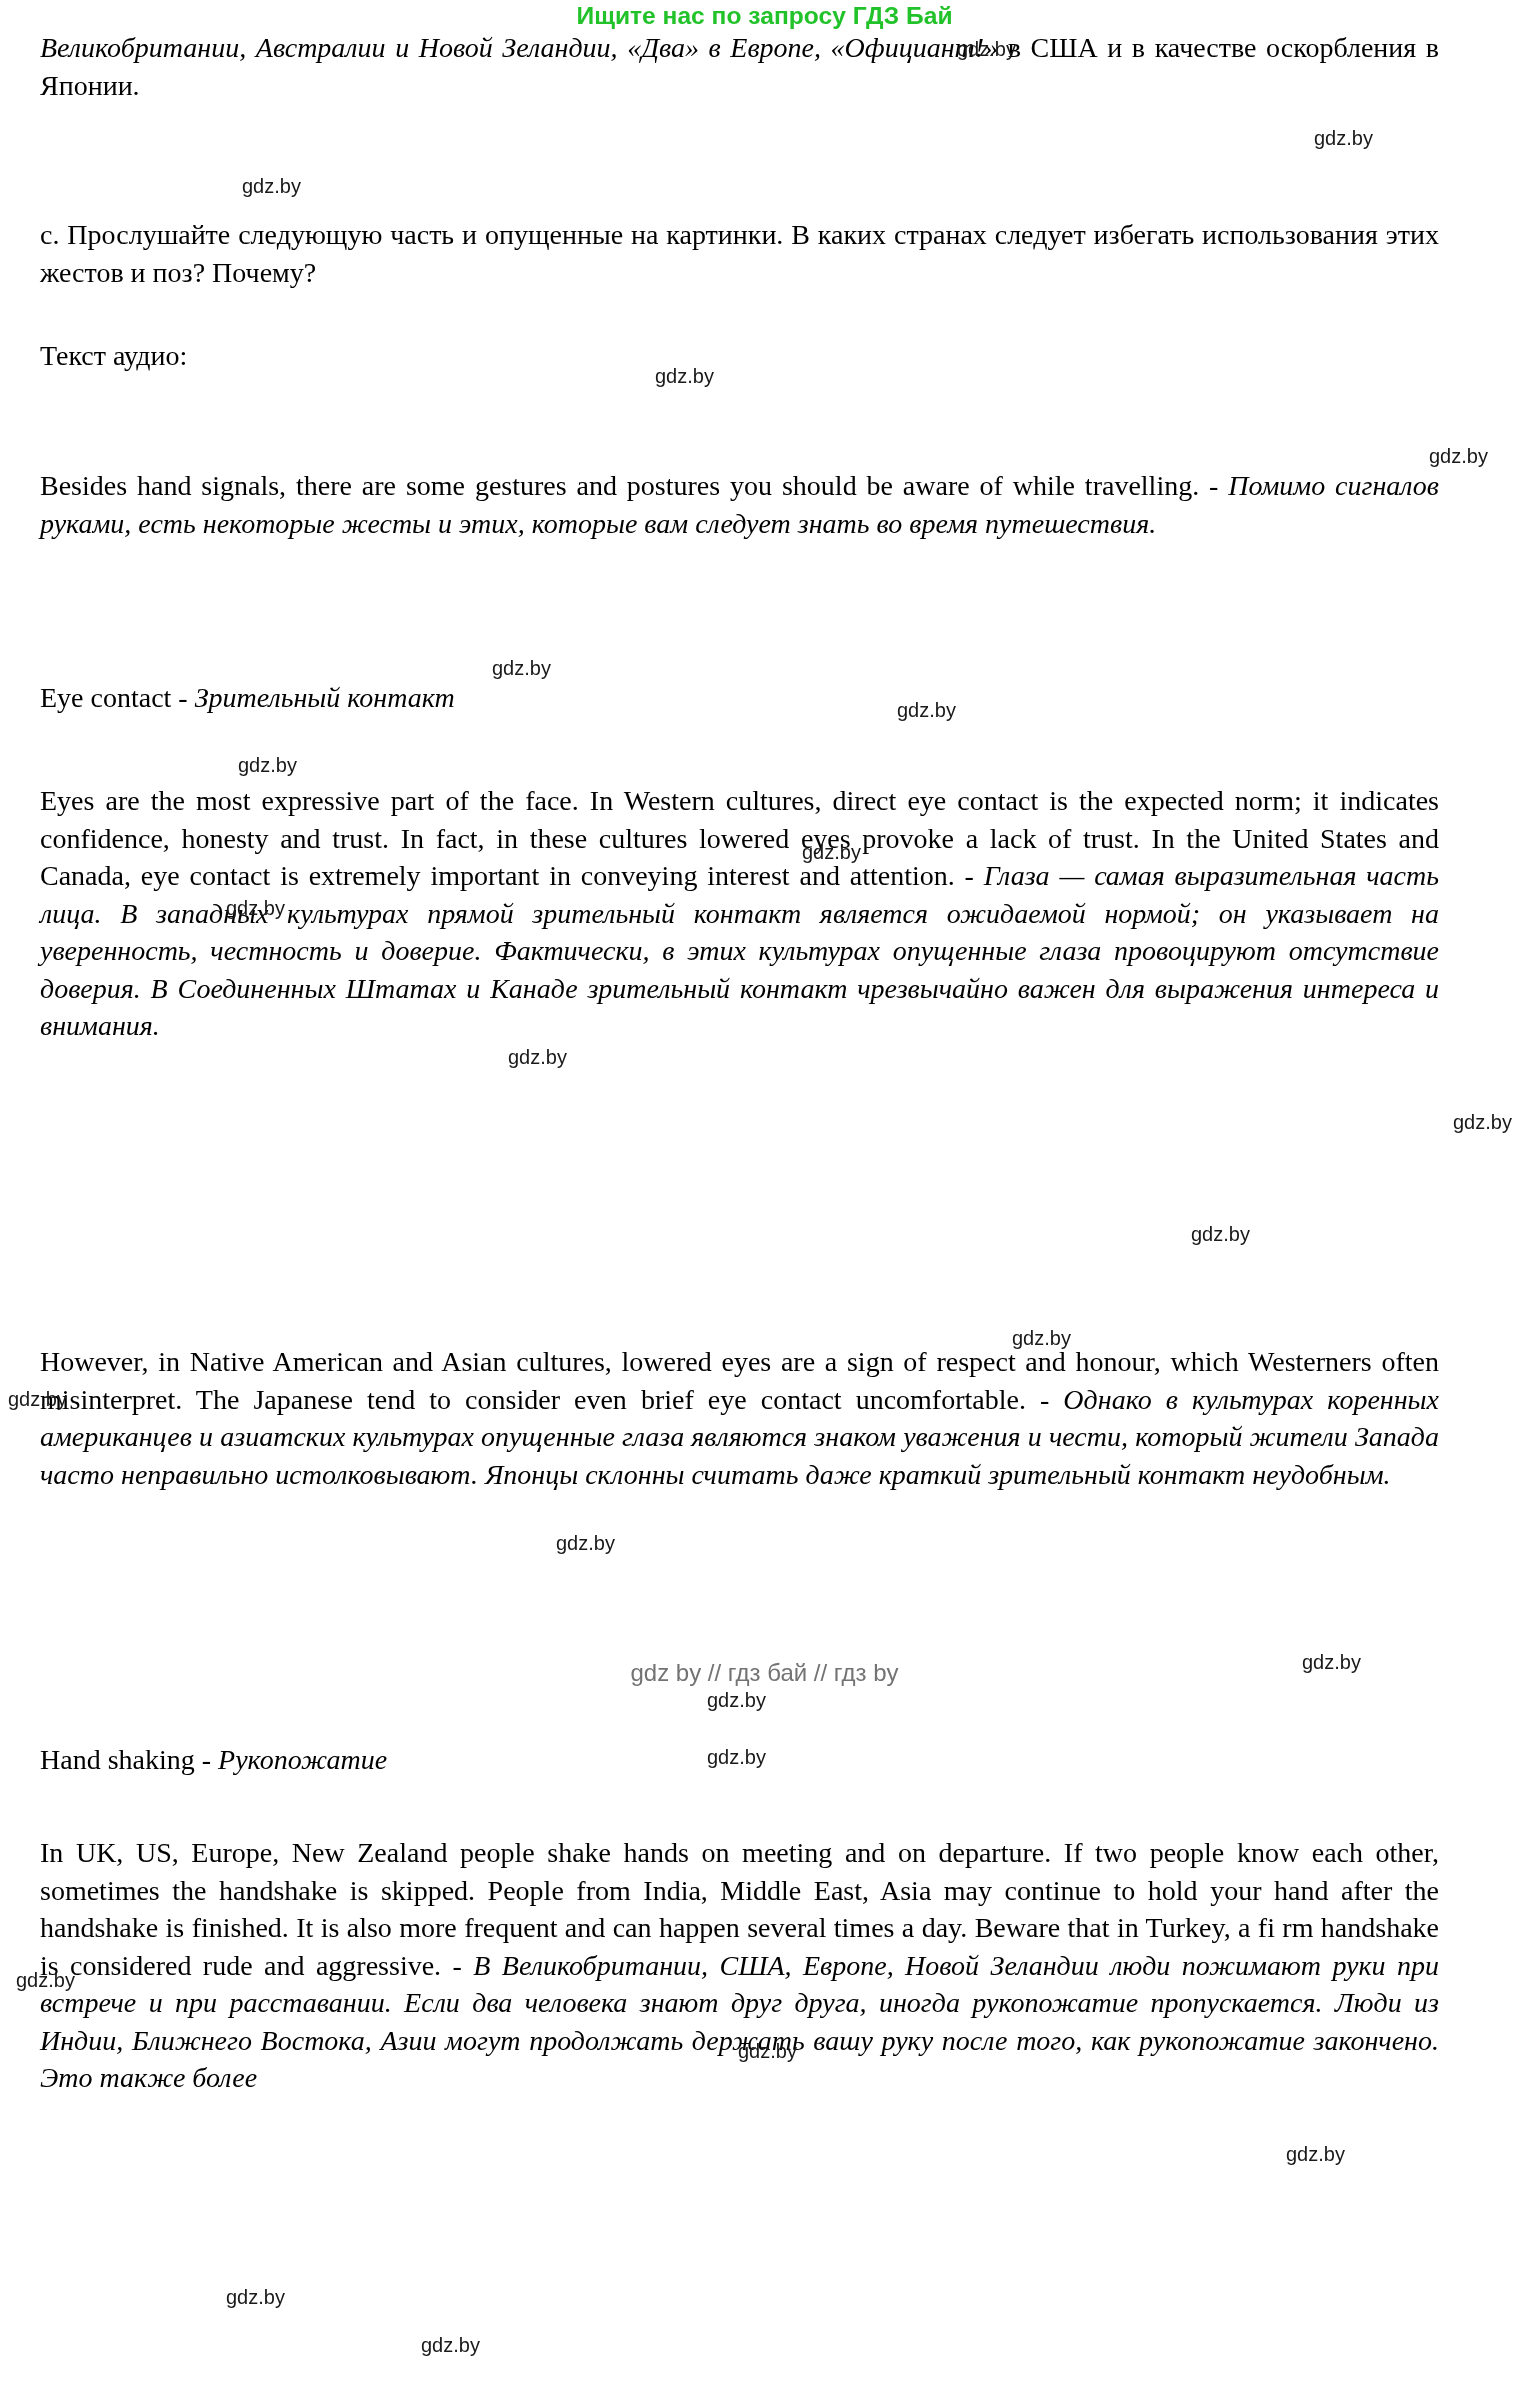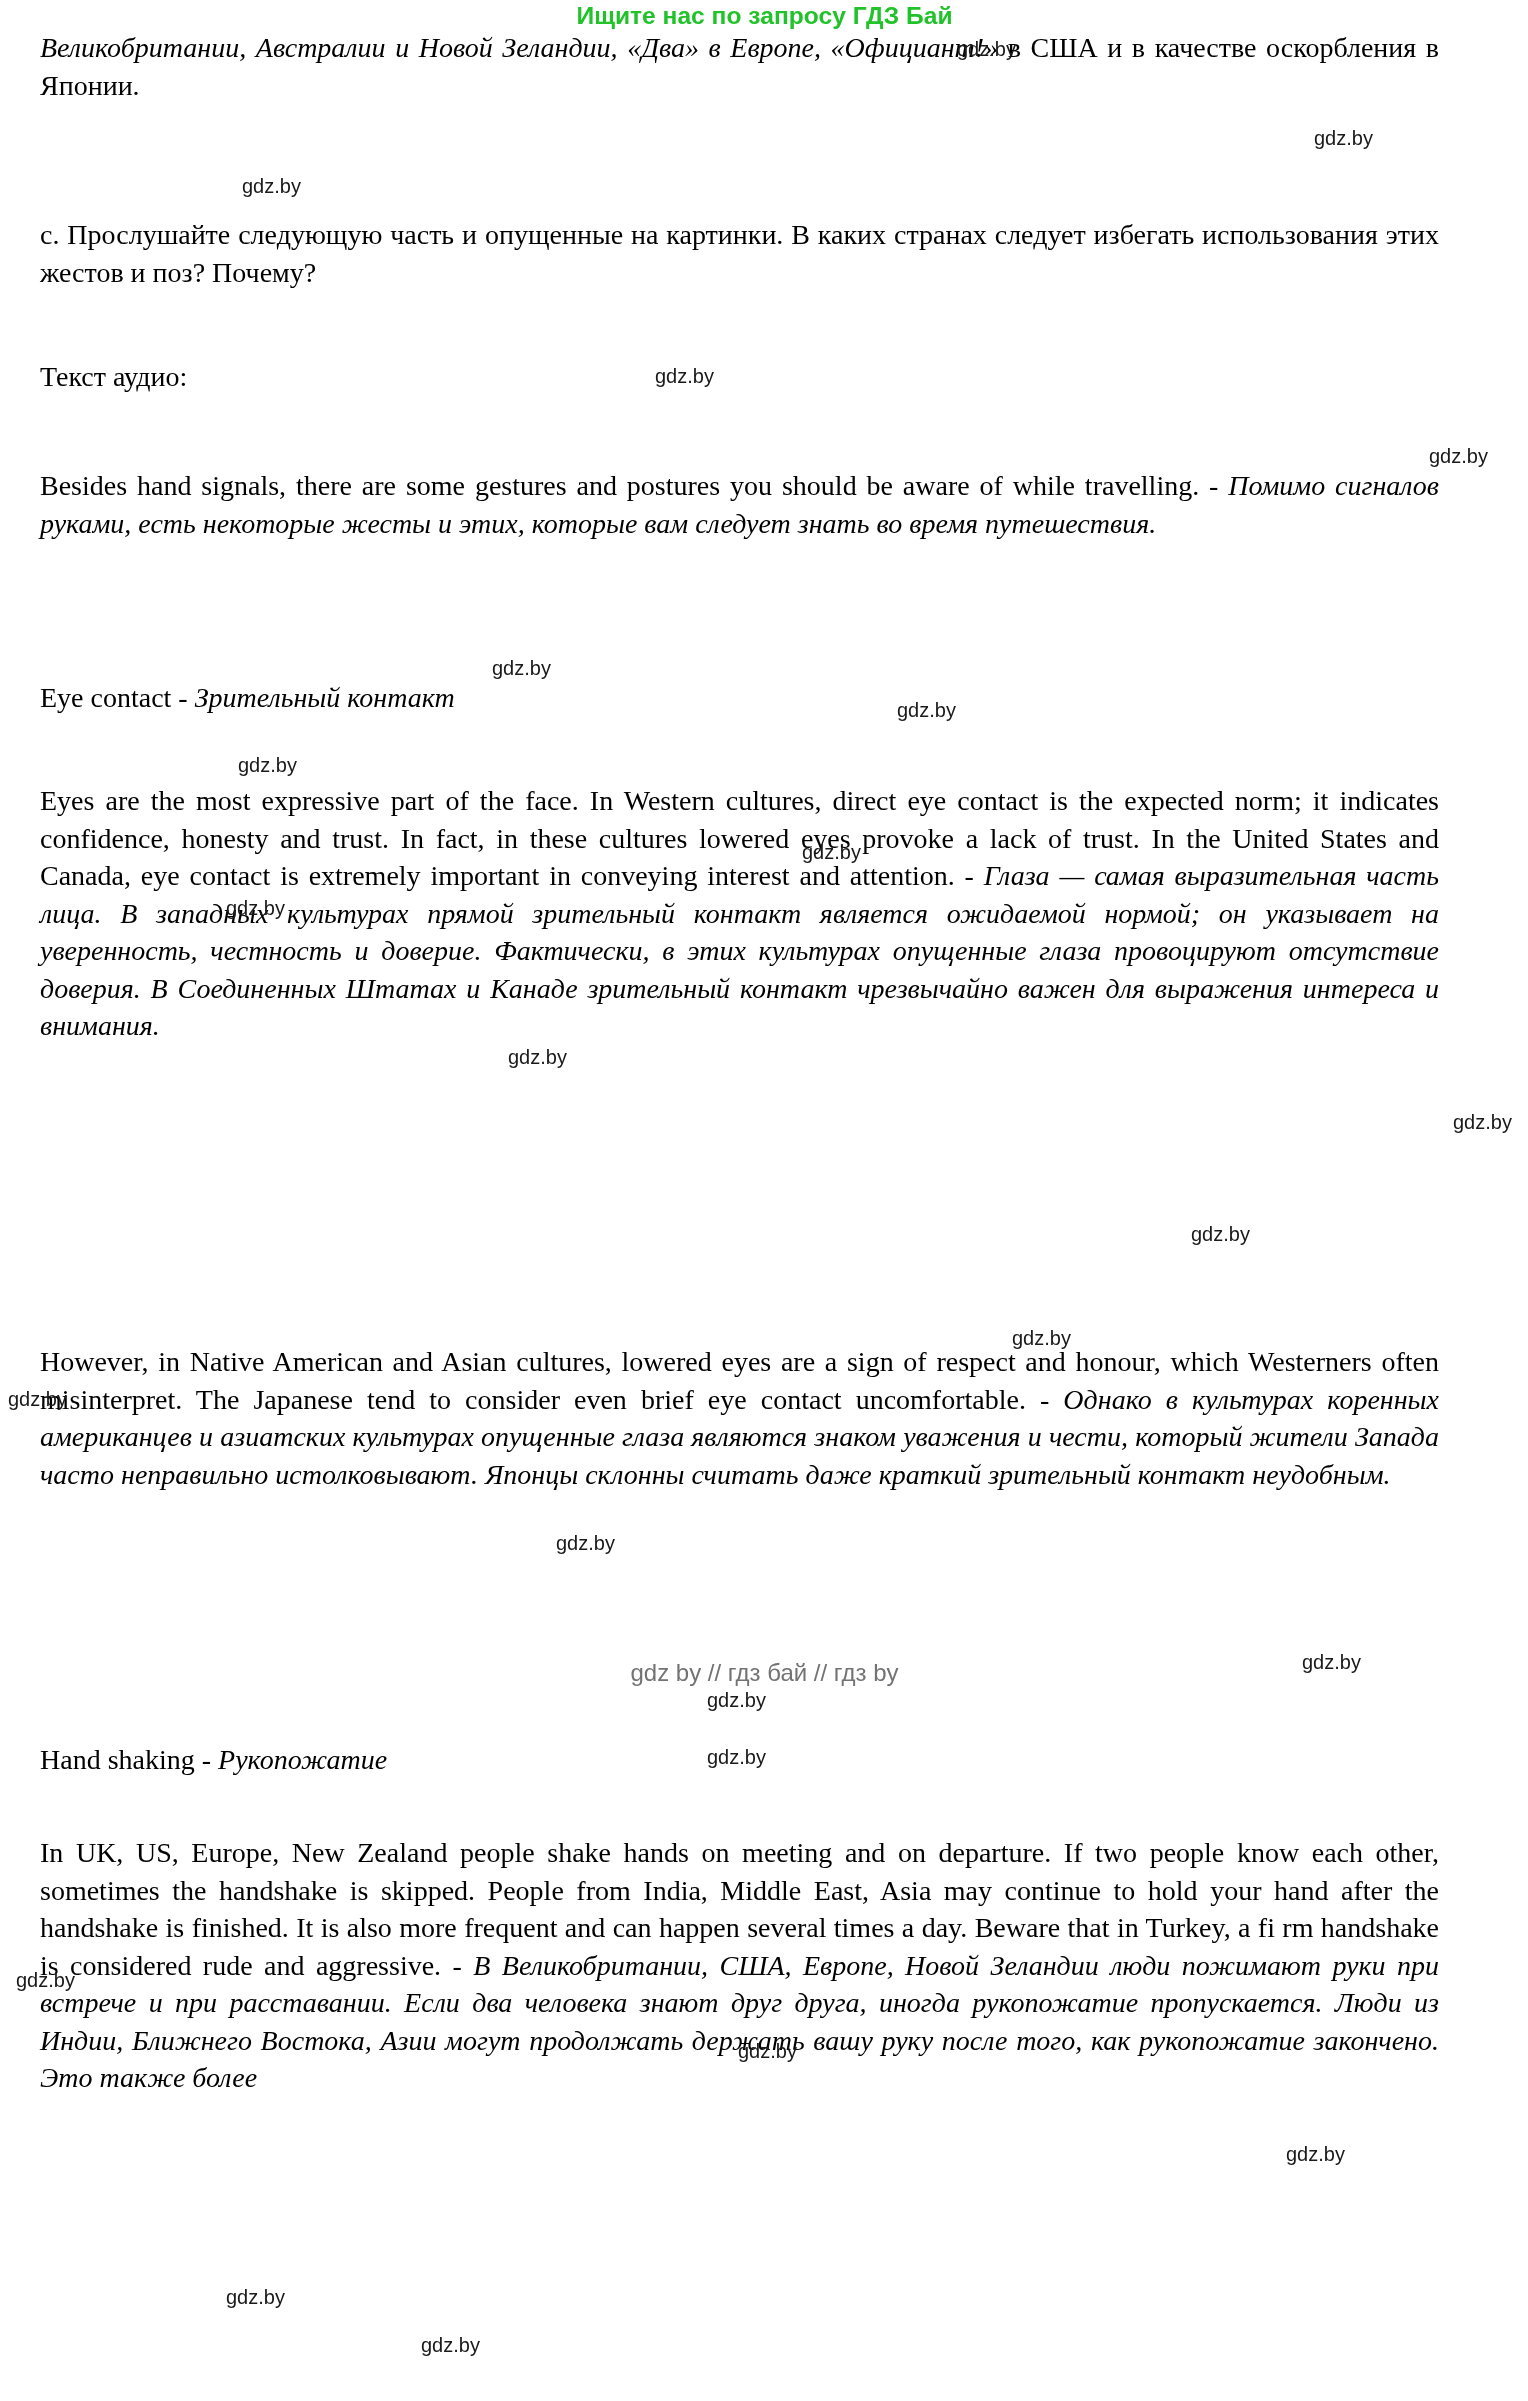--- a/index.html
+++ b/index.html
@@ -60,21 +60,21 @@
   p.para.nojust { text-align: left; }
 
   .it { font-style: italic; }
   .ro { font-style: normal; }
 
   
   .blk { position: absolute; left: 0; width: 1399px; }
 
   #b-head      { top: 29px; }
   #b-task      { top: 216px; }
-  #b-audio     { top: 337px; margin-top: 21px; }
+  #b-audio     { top: 337px; }
   #b-besides   { top: 467px; }
   #b-eye-h     { top: 679px; }
   #b-eyes      { top: 782px; }
   #b-however   { top: 1343px; font-family: Liberation Serif, serif; }
   #b-hand-h    { top: 1741px; }
   #b-inuk      { top: 1834px; }
 
   
   .wm {
     position: absolute;

